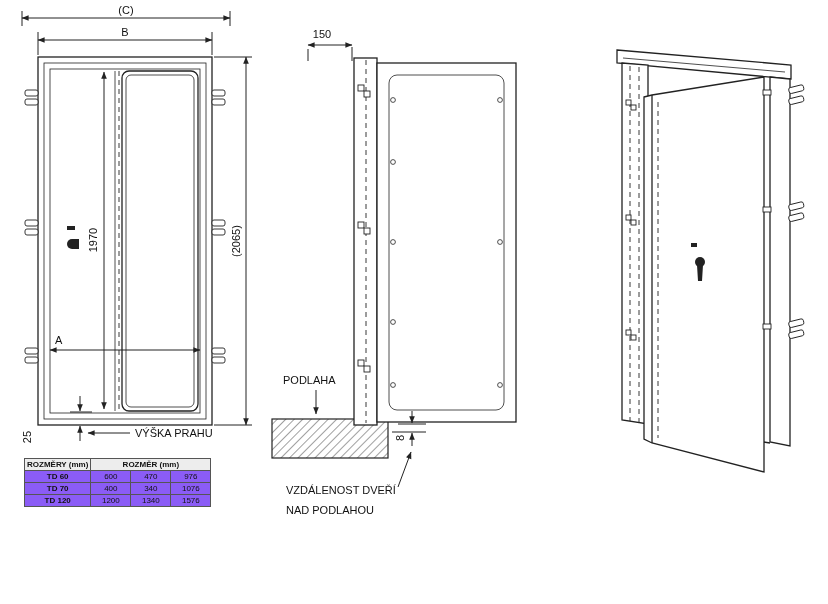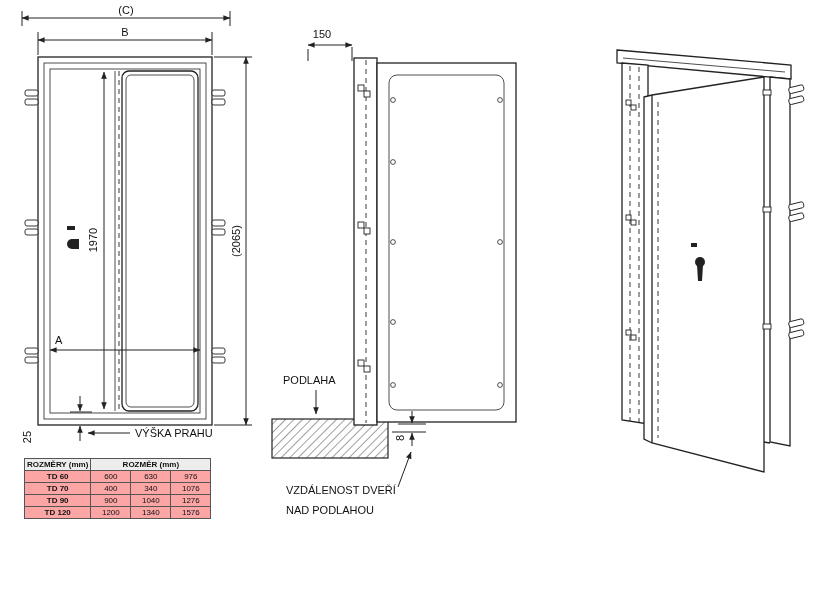--- a/index.html
+++ b/index.html
@@ -20,21 +20,21 @@
   table.dims{
     position:absolute;left:24px;top:458px;border-collapse:collapse;
     font-family:"Liberation Sans",sans-serif;font-size:8px;color:#111;
     table-layout:fixed;
   }
   table.dims th, table.dims td{
     border:1px solid #555;text-align:center;vertical-align:middle;
     height:11px;padding:0 2px;white-space:nowrap;
   }
   table.dims th{background:#ededed;font-weight:bold;}
-  table.dims td{background:#fca5a5;font-weight:normal;}
+  table.dims td{background:#8b5cf6;font-weight:normal;}
   table.dims td.typ{font-weight:bold;}
   col.c-typ{width:64px;} col.c-a{width:40px;} col.c-b{width:40px;} col.c-c{width:40px;}
 </style>
 </head>
 <body>
 
 <svg viewBox="0 0 828 604" width="828" height="604">
   <defs>
     <marker id="arr" viewBox="0 0 10 10" refX="9.5" refY="5" markerWidth="9" markerHeight="7" orient="auto-start-reverse">
       <path d="M0,1 L10,5 L0,9 z" fill="#222"></path>
@@ -250,35 +250,29 @@
       <col class="c-c">
   </colgroup>
   <tbody>
     <tr>
       <th>ROZMĚRY (mm)</th>
       <th colspan="3">ROZMĚR (mm)</th>
     </tr>
     <tr>
       <td class="typ">TD 60</td>
       <td>600</td>
-      <td>630</td>
+      <td>470</td>
       <td>976</td>
     </tr>
     <tr>
       <td class="typ">TD 70</td>
       <td>400</td>
       <td>340</td>
       <td>1076</td>
     </tr>
     <tr>
-      <td class="typ">TD 90</td>
-      <td>900</td>
-      <td>1040</td>
-      <td>1276</td>
-    </tr>
-    <tr>
       <td class="typ">TD 120</td>
       <td>1200</td>
       <td>1340</td>
       <td>1576</td>
     </tr>
   </tbody>
 </table>
 
 </body></html>

